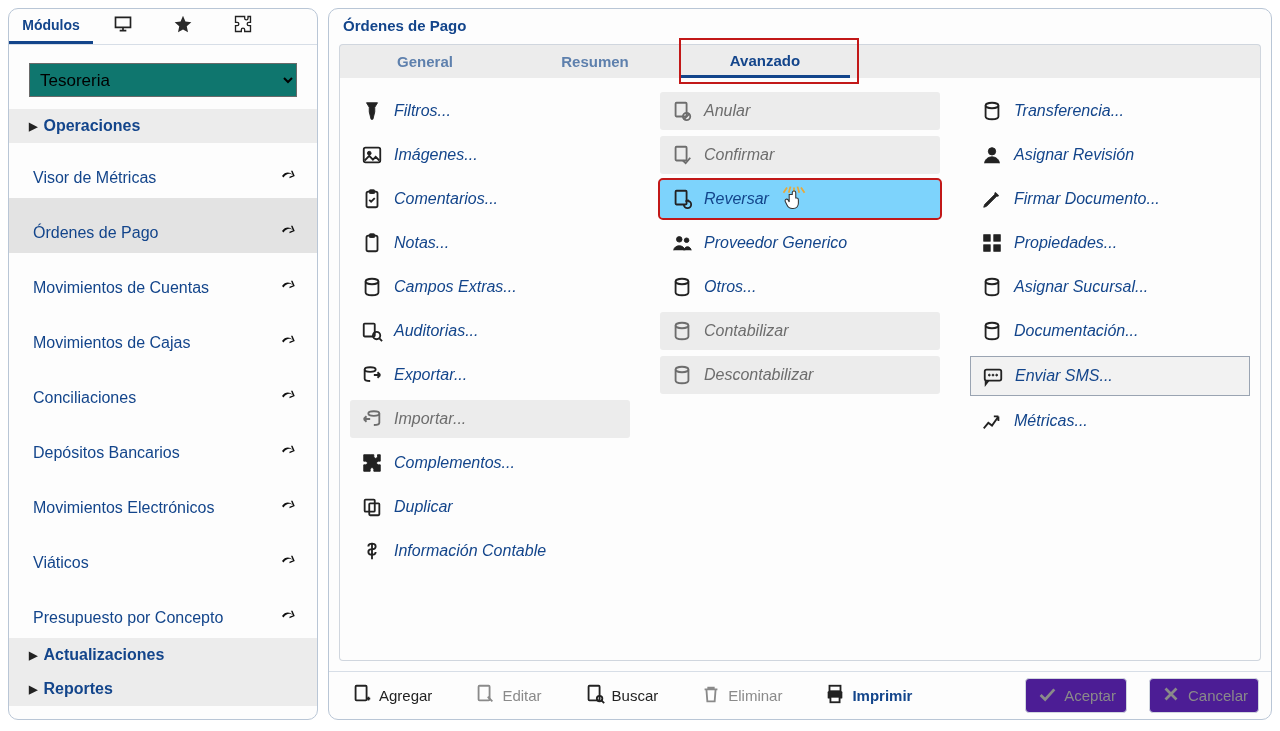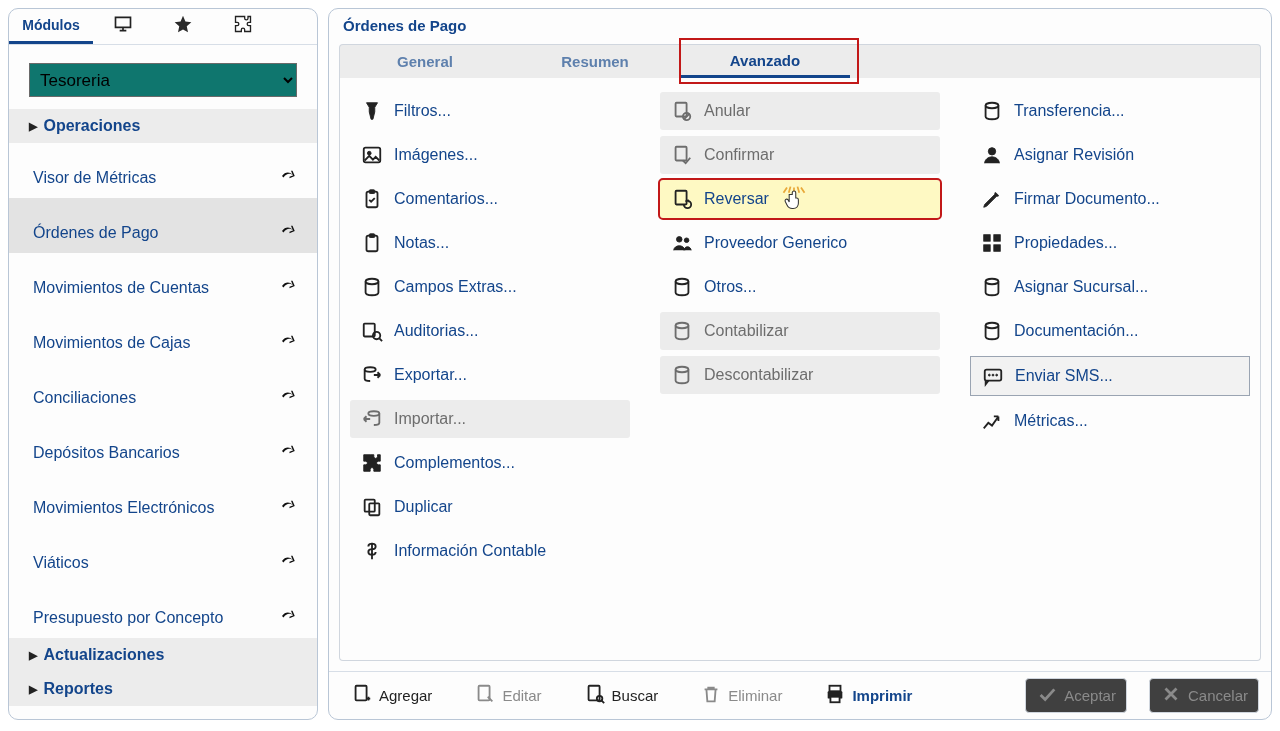--- a/index.html
+++ b/index.html
@@ -150,28 +150,29 @@
   }
   .aco { flex: 1; display: flex; flex-direction: column; gap: 6px; }
   .action-item {
     display: flex;
     align-items: center;
     gap: 10px;
     padding: 7px 10px;
     border-radius: 3px;
     cursor: pointer;
     position: relative;
+    font-style: italic;
   }
   .action-item .aicon { width: 24px; height: 24px; display:flex;align-items:center;justify-content:center;}
   .action-item .aicon svg { width: 22px; height: 22px; fill:#222; stroke:#222; }
   .action-item .alabel { font-size: 16px; color:#13458b; }
   .action-item.disabled { background:#ececec; }
   .action-item.disabled .alabel { color:#6d6d6d; }
   .action-item.boxed { border: 1px solid #9aa4b2; background:#f2f2f2; border-radius:0; }
-  .action-item.red-highlight { outline: 2px solid #c21818; outline-offset:0; background:#fef9c3;}
+  .action-item.red-highlight { outline: 2px solid #c21818; outline-offset:0; background:#7dd3fc;}
   .cursor-hand {
     position: absolute;
     left: 120px; top: 4px;
     width: 28px; height: 28px;
     pointer-events:none;
   }
   
   .footer-bar {
     border-top: 1px solid #d7dee7;
     padding: 6px 12px;
@@ -179,21 +180,21 @@
     align-items: center;
     gap: 22px;
   }
   .fbtn {
     display:flex;align-items:center;gap:6px;
     padding:4px 10px;border-radius:4px;cursor:pointer;
     color:#222;font-size:15px;
   }
   .fbtn .ficon svg{width:22px;height:22px;fill:#222;}
   .fbtn.disabled { color:#8a8a8a; }
-  .fbtn.boxed { background:#404040;border:1px solid #d0d6de;}
+  .fbtn.boxed { background:#4c1d95;border:1px solid #d0d6de;}
   .spacer{flex:1;}
 </style>
 </head>
 <body>
 
 <div class="left-panel">
   <div class="left-tabs">
     <div class="tab text-tab active">
       <span>Módulos</span>
     </div>

